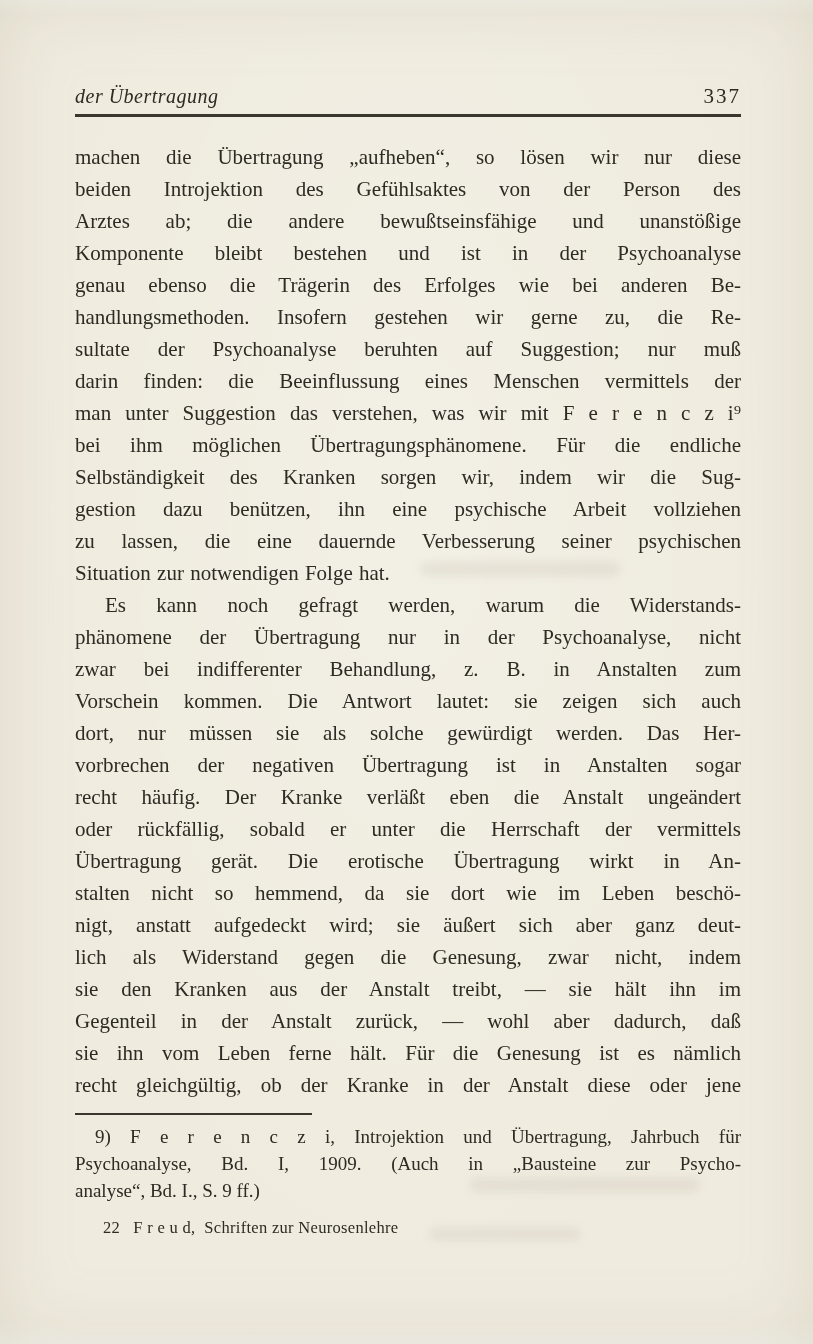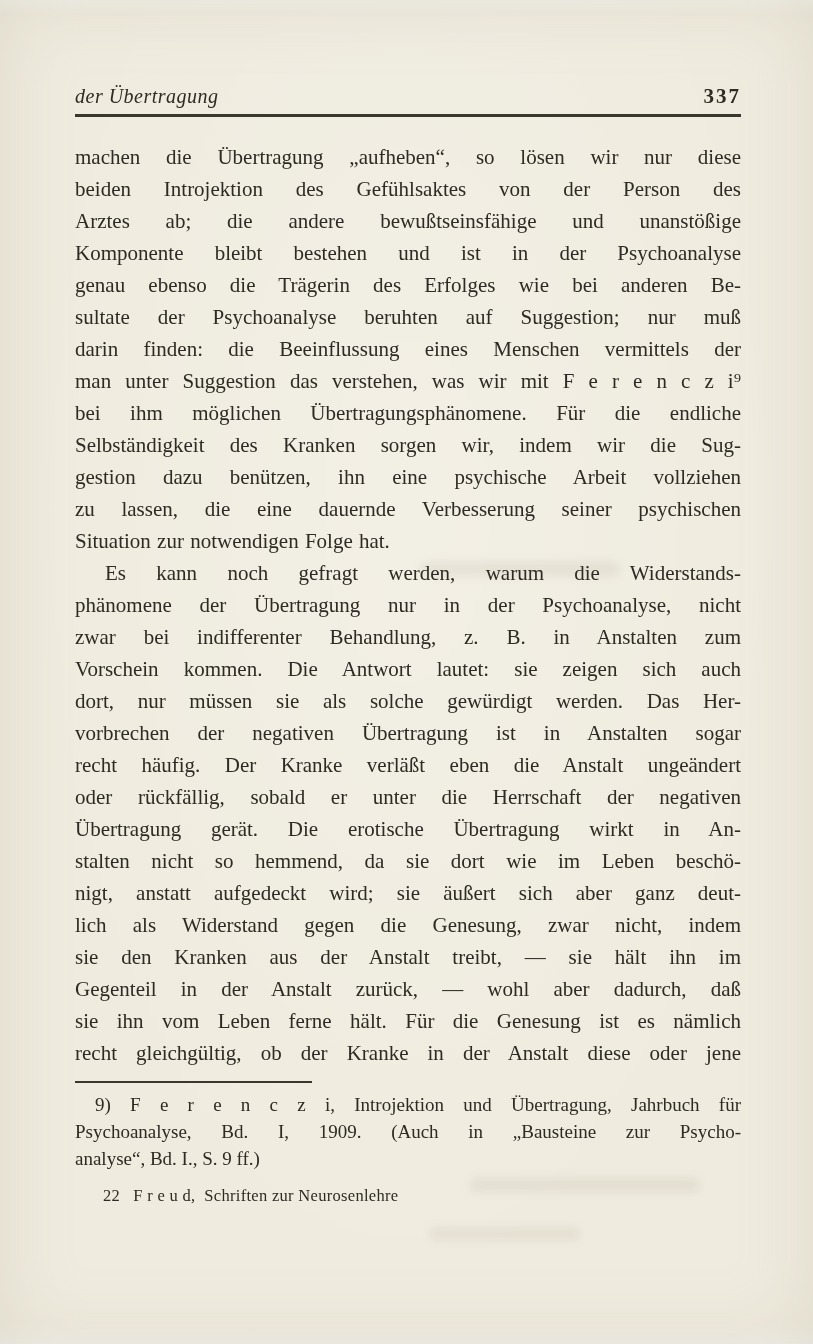--- a/index.html
+++ b/index.html
@@ -34,21 +34,20 @@
     font-size: 20px;
     line-height: 24px;
   }
   .running-title {
     font-style: italic;
     letter-spacing: 0.5px;
   }
   .page-number {
     font-size: 21px;
     letter-spacing: 2px;
-    font-weight: bold;
   }
   .header-rule {
     height: 2.5px;
     background: var(--rule, #3a372e);
     margin-top: 6px;
   }
   .body-text {
     margin-top: 24px;
     font-size: 21px;
     line-height: 32px;
@@ -110,36 +109,37 @@
       <span class="page-number">337</span>
     </div>
     <div class="header-rule"></div>
 
     <div class="body-text">
       <div class="line">machen die Übertragung „aufheben“, so lösen wir nur diese</div>
       <div class="line">beiden Introjektion des Gefühlsaktes von der Person des</div>
       <div class="line">Arztes ab; die andere bewußtseinsfähige und unanstößige</div>
       <div class="line">Komponente bleibt bestehen und ist in der Psychoanalyse</div>
       <div class="line">genau ebenso die Trägerin des Erfolges wie bei anderen Be-</div>
+      <div class="line">handlungsmethoden. Insofern gestehen wir gerne zu, die Re-</div>
       <div class="line">sultate der Psychoanalyse beruhten auf Suggestion; nur muß</div>
       <div class="line">darin finden: die Beeinflussung eines Menschen vermittels der</div>
       <div class="line">man unter Suggestion das verstehen, was wir mit F e r e n c z i⁹</div>
       <div class="line">bei ihm möglichen Übertragungsphänomene. Für die endliche</div>
       <div class="line">Selbständigkeit des Kranken sorgen wir, indem wir die Sug-</div>
       <div class="line">gestion dazu benützen, ihn eine psychische Arbeit vollziehen</div>
       <div class="line">zu lassen, die eine dauernde Verbesserung seiner psychischen</div>
       <div class="line par-end">Situation zur notwendigen Folge hat.</div>
       <div class="line indent">Es kann noch gefragt werden, warum die Widerstands-</div>
       <div class="line">phänomene der Übertragung nur in der Psychoanalyse, nicht</div>
       <div class="line">zwar bei indifferenter Behandlung, z. B. in Anstalten zum</div>
       <div class="line">Vorschein kommen. Die Antwort lautet: sie zeigen sich auch</div>
       <div class="line">dort, nur müssen sie als solche gewürdigt werden. Das Her-</div>
       <div class="line">vorbrechen der negativen Übertragung ist in Anstalten sogar</div>
       <div class="line">recht häufig. Der Kranke verläßt eben die Anstalt ungeändert</div>
-      <div class="line">oder rückfällig, sobald er unter die Herrschaft der negativen</div>
+      <div class="line">oder rückfällig, sobald er unter die Herrschaft der vermittels</div>
       <div class="line">Übertragung gerät. Die erotische Übertragung wirkt in An-</div>
       <div class="line">stalten nicht so hemmend, da sie dort wie im Leben beschö-</div>
       <div class="line">nigt, anstatt aufgedeckt wird; sie äußert sich aber ganz deut-</div>
       <div class="line">lich als Widerstand gegen die Genesung, zwar nicht, indem</div>
       <div class="line">sie den Kranken aus der Anstalt treibt, — sie hält ihn im</div>
       <div class="line">Gegenteil in der Anstalt zurück, — wohl aber dadurch, daß</div>
       <div class="line">sie ihn vom Leben ferne hält. Für die Genesung ist es nämlich</div>
       <div class="line">recht gleichgültig, ob der Kranke in der Anstalt diese oder jene</div>
     </div>
 

